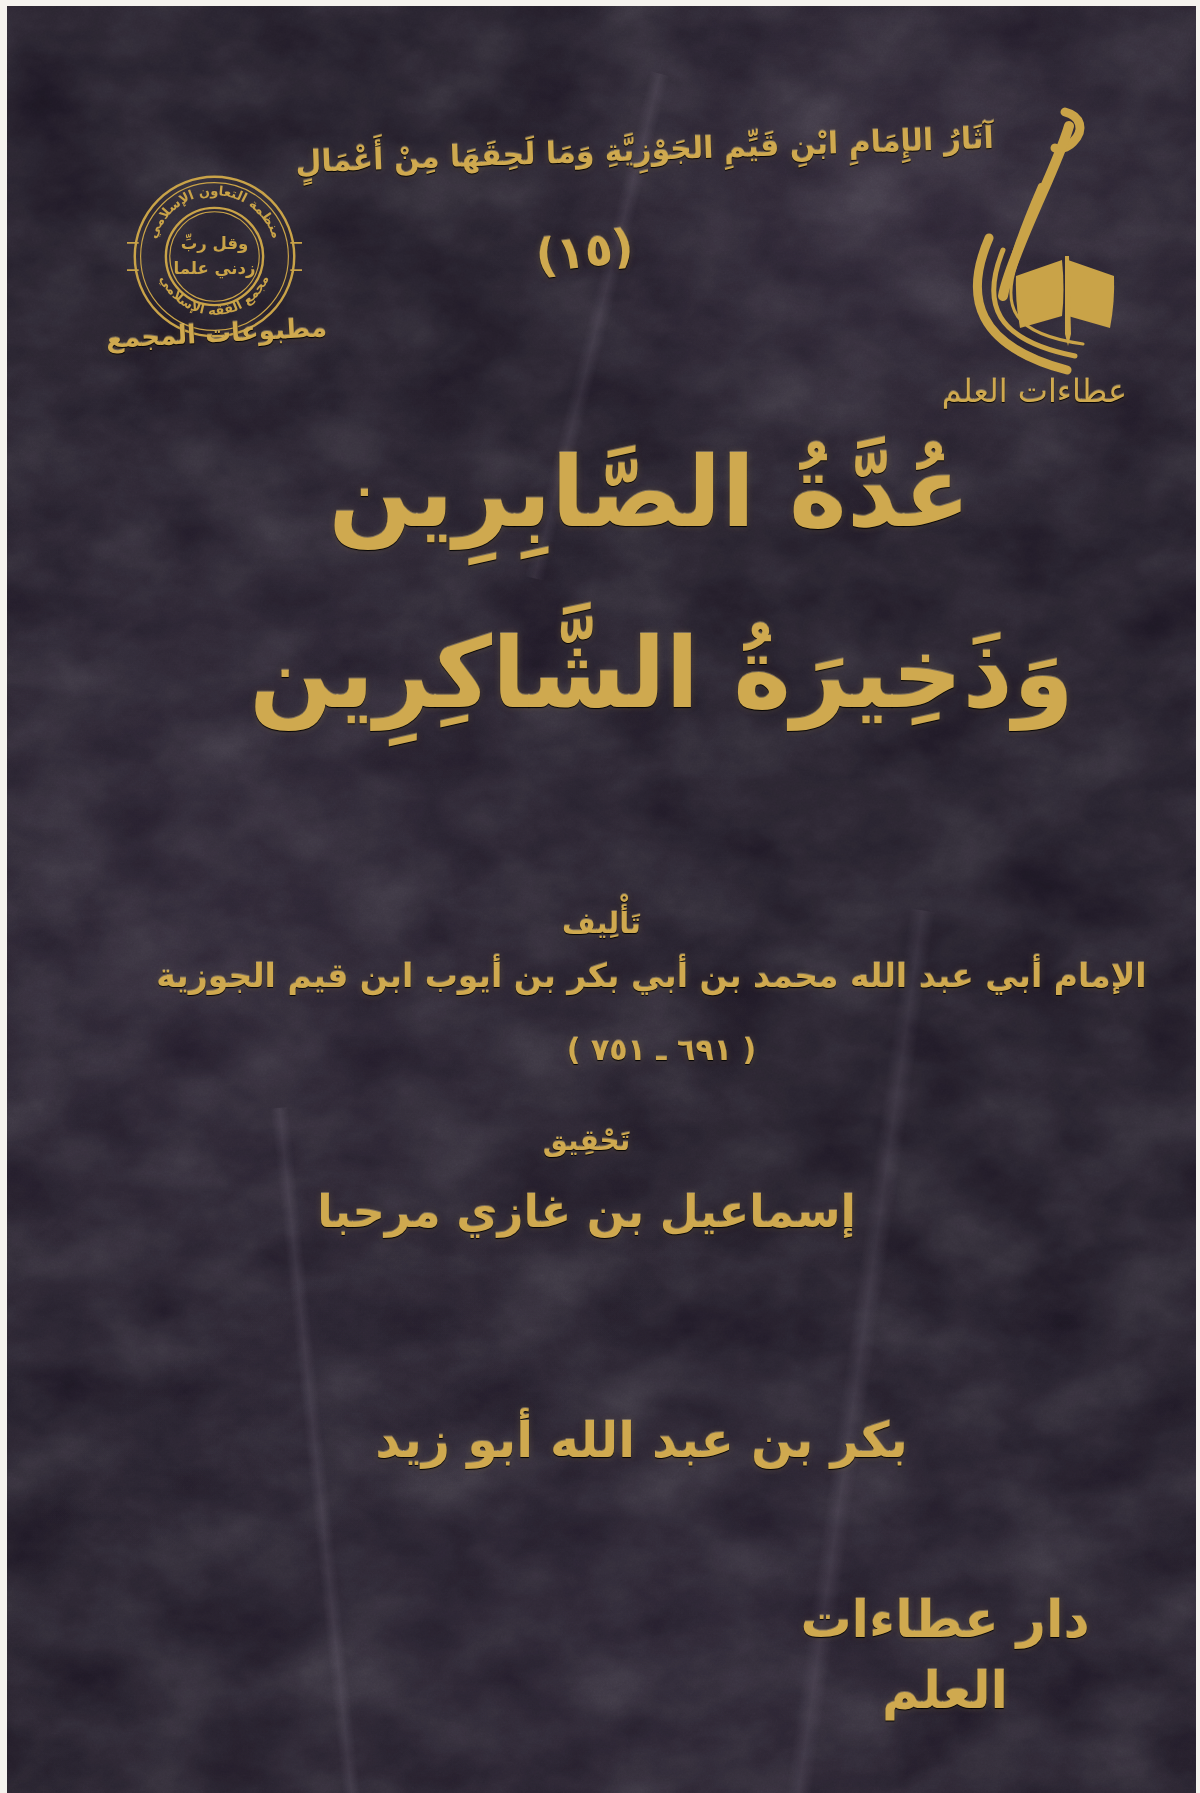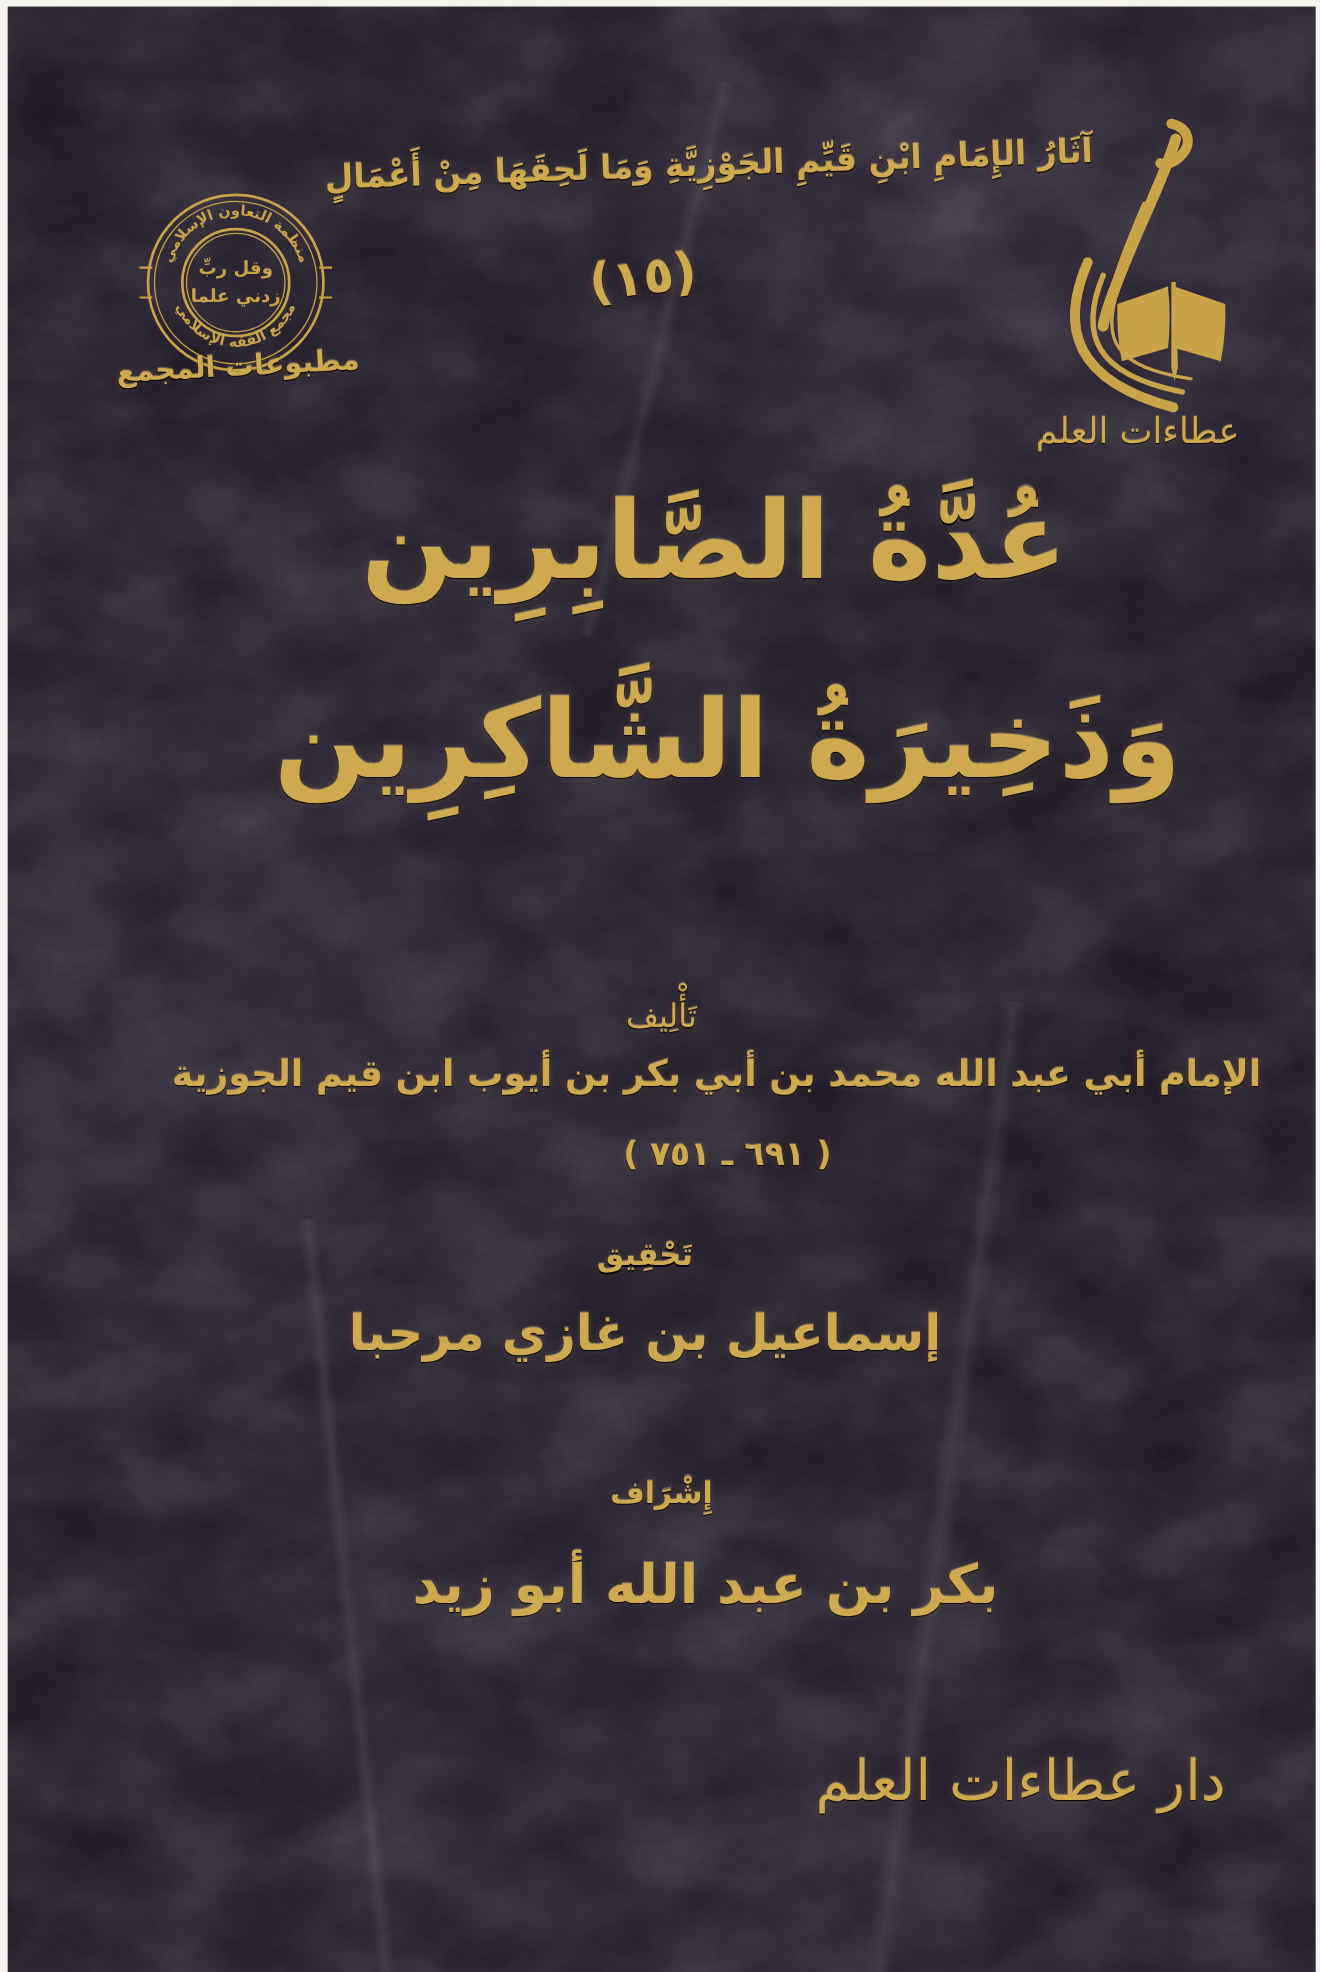--- a/index.html
+++ b/index.html
@@ -28,29 +28,29 @@
   .abs{position:absolute;}
   .ctr{left:0;right:0;text-align:center;white-space:nowrap;}
   .series-line{top:126px;font-size:30px;font-weight:bold;transform:translateX(43px) rotate(-2deg);letter-spacing:1px;}
   .series-number{top:218px;font-size:46px;font-weight:bold;transform:translateX(-17px) rotate(-7deg);}
   .seal-wrap{left:120px;top:163px;width:175px;height:175px;}
   .seal-caption{left:92px;top:312px;width:235px;text-align:center;font-size:26px;font-weight:bold;transform:rotate(-3deg);}
   .emblem-wrap{left:912px;top:92px;width:200px;height:280px;}
   .emblem-caption{left:905px;top:366px;width:215px;text-align:right;font-size:32px;font-weight:normal;}
   .title-line1{top:415px;font-size:98px;font-weight:bold;transform:translateX(48px);line-height:1.45;}
   .title-line2{top:596px;font-size:98px;font-weight:bold;transform:translateX(60px);line-height:1.45;}
-  .talif-label{top:900px;font-size:29px;font-weight:normal;}
+  .talif-label{top:900px;font-size:29px;font-weight:bold;}
   .author-name{top:942px;font-size:33px;font-weight:bold;transform:translateX(50px);line-height:1.7;}
   .author-dates{top:1026px;font-size:30px;font-weight:bold;transform:translateX(60px);}
   .tahqiq-label{top:1118px;font-size:28px;font-weight:bold;transform:translateX(-15px);}
   .muhaqqiq-name{top:1172px;font-size:45px;font-weight:bold;transform:translateX(-15px);line-height:1.5;}
   .ishraf-label{top:1336px;font-size:27px;font-weight:bold;}
   .mushrif-name{top:1398px;font-size:49px;font-weight:bold;transform:translateX(40px);line-height:1.5;}
   .pub-left{left:0;top:1598px;width:610px;text-align:center;font-size:49px;font-weight:bold;letter-spacing:2px;}
-  .pub-right{left:711px;top:1578px;width:420px;text-align:center;font-size:51px;font-weight:normal;line-height:1.4;}
+  .pub-right{left:728px;top:1578px;width:420px;text-align:center;font-size:51px;font-weight:bold;line-height:1.4;}
   svg text{font-family:"DejaVu Sans",sans-serif;}
 </style>
 </head>
 <body>
 
 <div class="cover">
 
   <svg class="texture-svg" width="1189" height="1787" aria-hidden="true">
     <defs>
       <filter id="wrinkle" x="0" y="0" width="100%" height="100%">
@@ -123,18 +123,17 @@
   <div class="abs ctr gold title-line1">عُدَّةُ الصَّابِرِين</div>
   <div class="abs ctr gold title-line2">وَذَخِيرَةُ الشَّاكِرِين</div>
 
   <div class="abs ctr gold talif-label">تَأْلِيف</div>
   <div class="abs ctr gold author-name">الإمام أبي عبد الله محمد بن أبي بكر بن أيوب ابن قيم الجوزية</div>
   <div class="abs ctr gold author-dates">( ٦٩١ ـ ٧٥١ )</div>
 
   <div class="abs ctr gold tahqiq-label">تَحْقِيق</div>
   <div class="abs ctr gold muhaqqiq-name">إسماعيل بن غازي مرحبا</div>
 
-  <div class="abs ctr gold ishraf-label">إِشْرَاف</div>
   <div class="abs ctr gold mushrif-name">بكر بن عبد الله أبو زيد</div>
 
   <div class="abs gold pub-right">دار عطاءات العلم</div>
 
 </div>
 
 </body></html>

